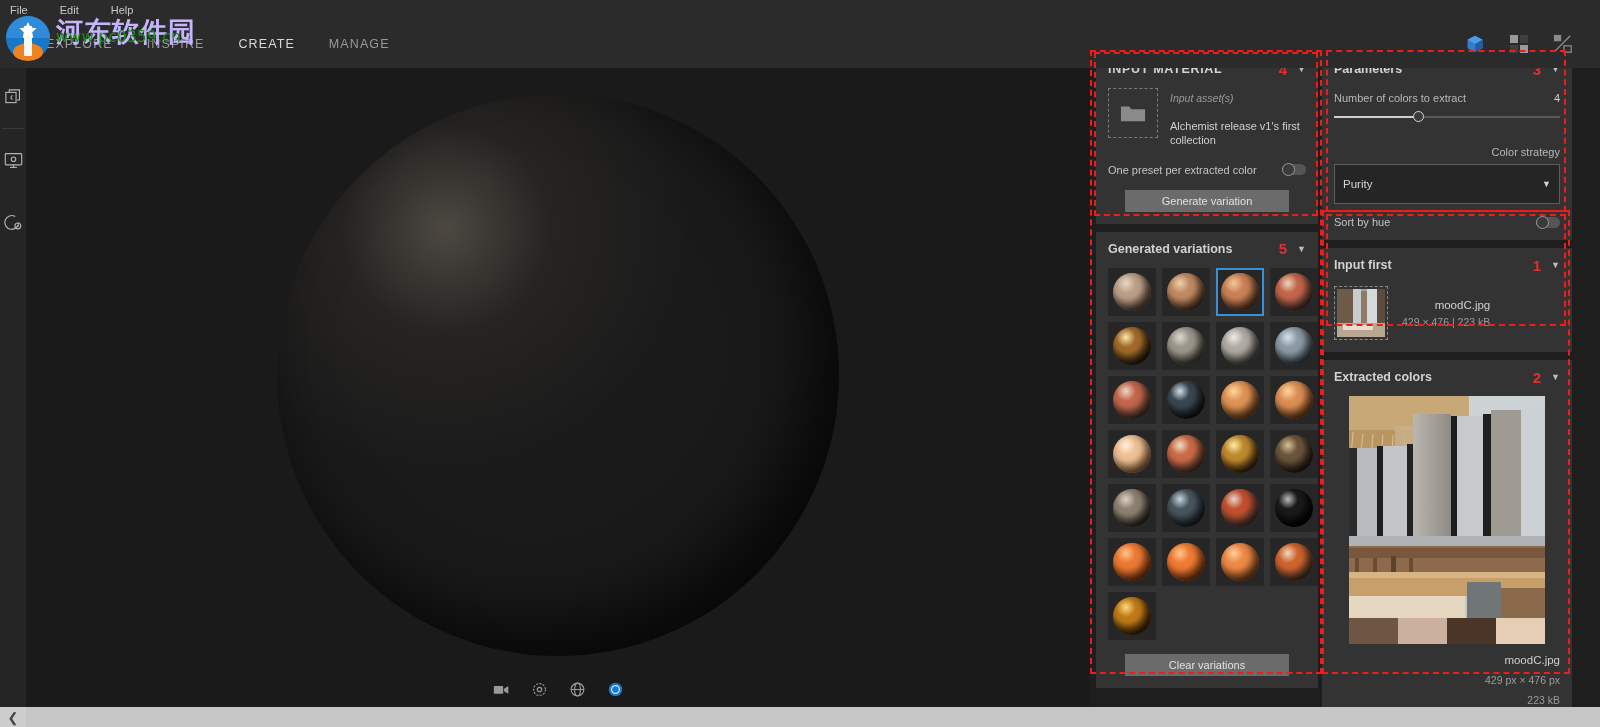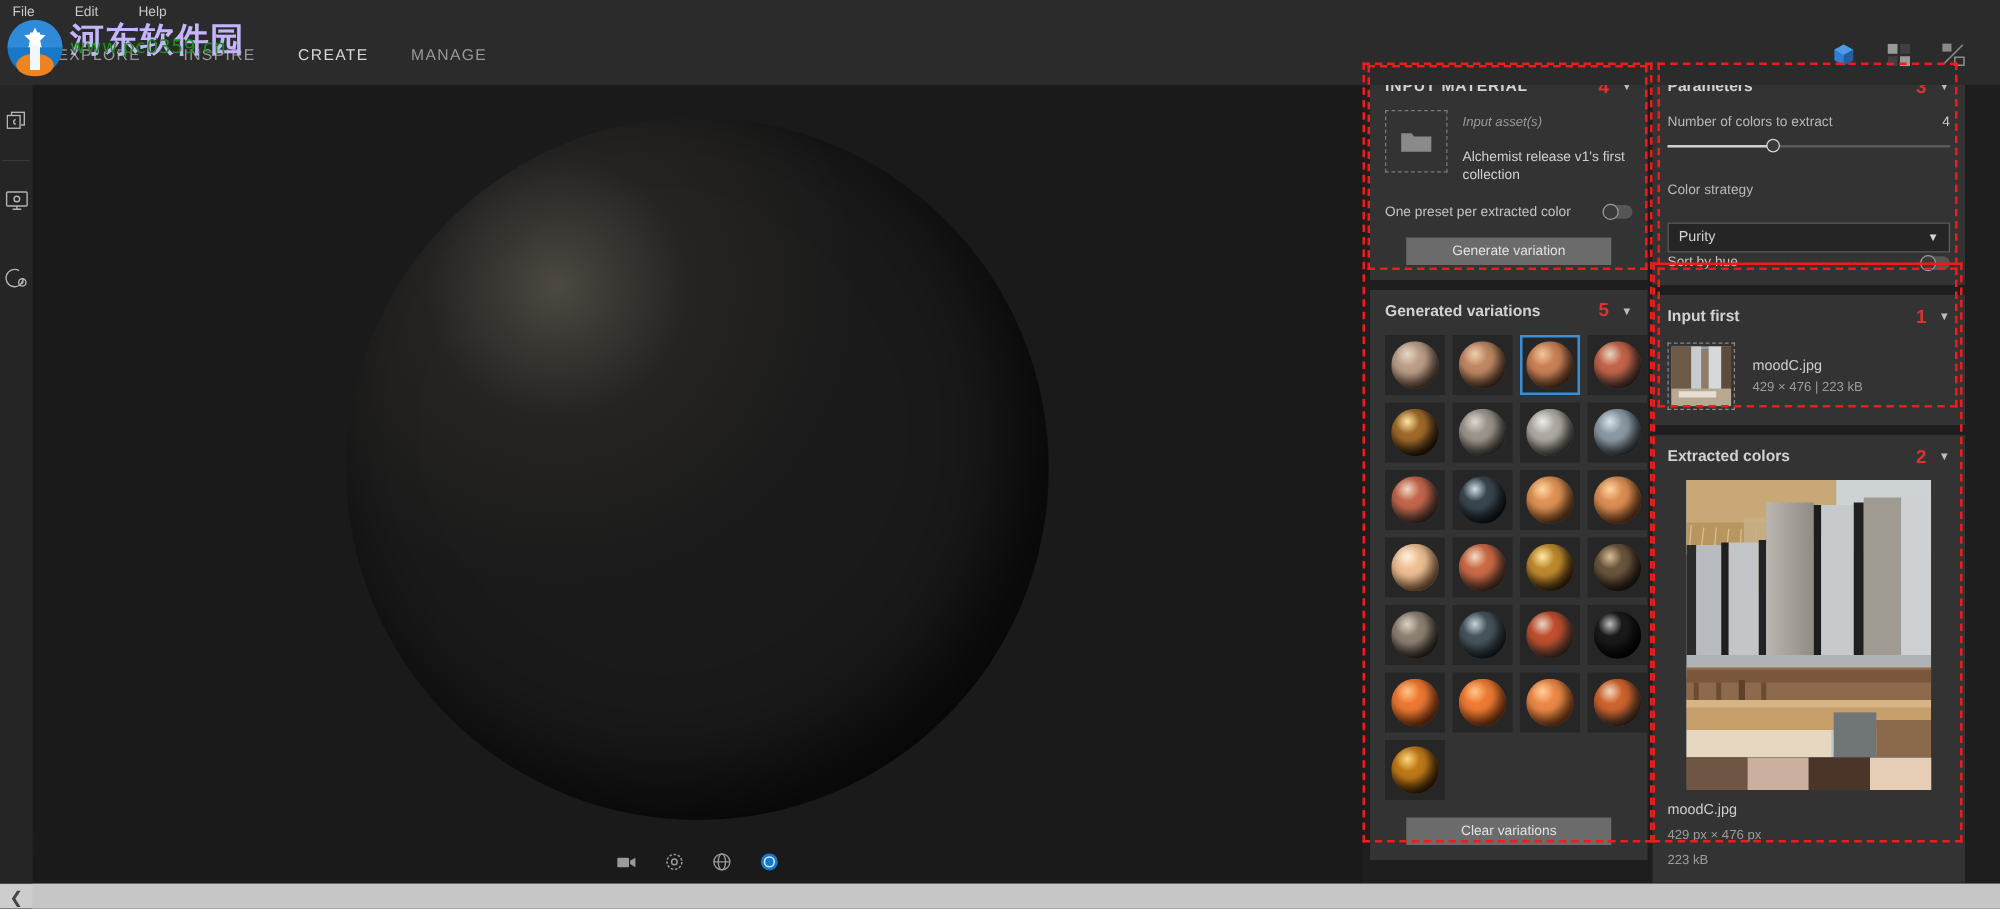--- a/index.html
+++ b/index.html
@@ -66,21 +66,21 @@
   }
   .status { position: absolute; left: 38px; bottom: 22px; color: #9a9a9a; font-size: 11px; }
   .vpbar {
     position: absolute; left: 26px; bottom: 20px; width: 1064px; height: 36px;
     display: flex; align-items: center; justify-content: center; gap: 18px; background: #1a1a1a;
   }
   .vpicon { width: 20px; height: 20px; display: flex; align-items: center; justify-content: center; cursor: pointer; }
 
   
   .col-mid { position: absolute; top: 52px; left: 1096px; width: 222px; }
-  .col-right { position: absolute; top: 52px; left: 1322px; width: 250px; }
+  .col-right { position: absolute; top: 52px; left: 1322px; width: 250px; text-align: right; }
 
   .panel { background: #333333; margin-bottom: 8px; }
   .panel-head {
     height: 34px; display: flex; align-items: center; padding: 0 12px;
     color: #d2d2d2; font-size: 12.5px;
   }
   .panel-head .ttl { font-weight: bold; }
   .panel-head .ttl.caps { letter-spacing: 0.7px; }
   .panel-head .num { margin-left: auto; color: #e03030; font-size: 15px; font-weight: bold; margin-right: 10px; }
   .chev { color: #bdbdbd; font-size: 9px; }
@@ -120,21 +120,21 @@
   
   .prow { display: flex; align-items: baseline; margin-top: 6px; }
   .prow .lbl { color: #b8b8b8; font-size: 11px; }
   .prow .val { margin-left: auto; color: #cfcfcf; font-size: 11px; }
   .slider { position: relative; height: 14px; margin-top: 6px; }
   .slider .track { position: absolute; top: 6px; left: 0; right: 0; height: 2px; background: #5a5a5a; }
   .slider .fill { position: absolute; top: 6px; left: 0; width: 38%; height: 2px; background: #cfcfcf; }
   .slider .knob { position: absolute; top: 1px; left: 35%; width: 11px; height: 11px; border-radius: 50%; background: #3a3a3a; border: 1.5px solid #d6d6d6; cursor: pointer; }
   .sublbl { color: #b8b8b8; font-size: 11px; margin-top: 22px; }
   .select {
-    margin-top: 20px; height: 24px; background: #252525; border: 1px solid #5d5d5d;
+    margin-top: 6px; height: 40px; background: #252525; border: 1px solid #5d5d5d;
     display: flex; align-items: center; padding: 0 8px; color: #d4d4d4; font-size: 11.5px; cursor: pointer;
   }
   .select .arrow { margin-left: auto; font-size: 9px; color: #d4d4d4; }
 
   
   .ii-row { display: flex; gap: 14px; align-items: center; padding-top: 4px; }
   .ii-thumb { width: 54px; height: 54px; border: 1px dashed #8a8a8a; padding: 2px; flex: 0 0 54px; }
   .ii-name { color: #cfcfcf; font-size: 11.5px; }
   .ii-meta { color: #9c9c9c; font-size: 10.5px; margin-top: 5px; }
 
@@ -397,21 +397,21 @@
         <div class="slider">
           <div class="track"></div>
           <div class="fill"></div>
           <div class="knob"></div>
         </div>
         <div class="sublbl">Color strategy</div>
         <div class="select">
           <span>Purity</span>
           <span class="arrow">▼</span>
         </div>
-        <div class="lblrow" style="margin-top:2px">
+        <div class="lblrow" style="margin-top:12px">
           <span class="lbl">Sort by hue</span>
           <span class="toggle">
               <span class="knob"></span>
             </span>
         </div>
       </div>
     </div>
 
     <div class="panel">
       <div class="panel-head">

